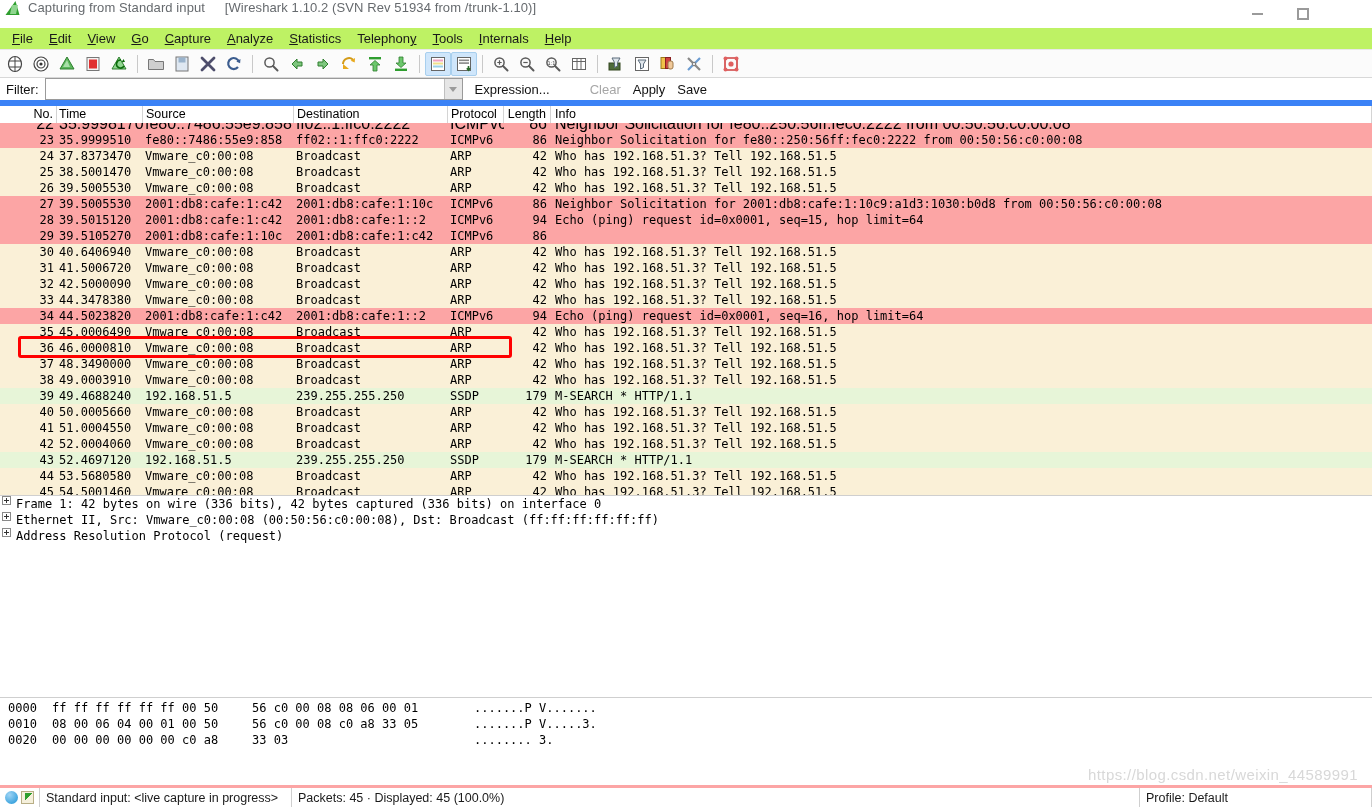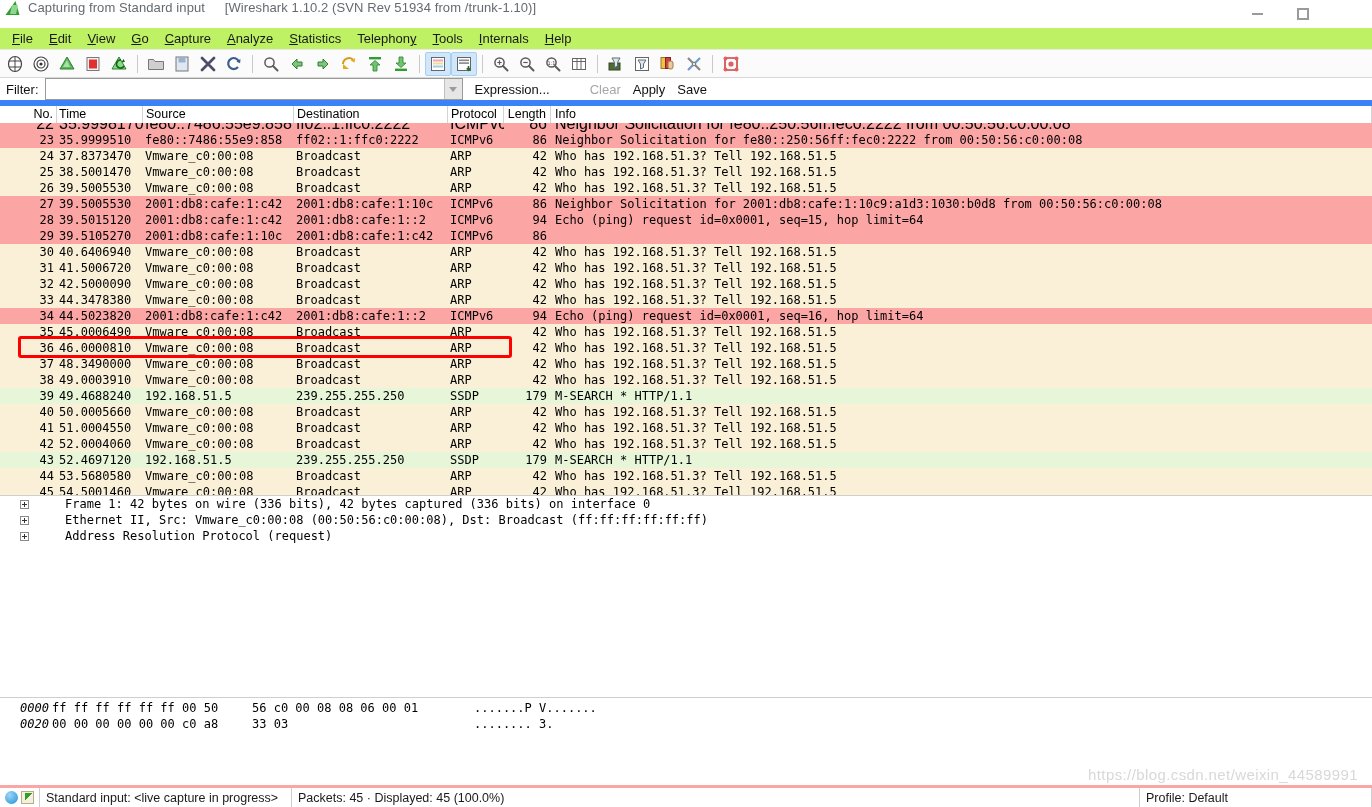--- a/index.html
+++ b/index.html
@@ -230,24 +230,23 @@
     flex: none;
     height: 202px;
     background: #ffffff;
     font-family: "DejaVu Sans Mono", monospace;
     font-size: 12px;
     border-bottom: 1px solid #cfcfcf;
     overflow: hidden;
   }
   .trow {
     height: 16px; line-height: 16px;
-    display: flex; align-items: center;
+    display: flex; align-items: flex-start;
     white-space: nowrap;
-    padding-left: 20px;
-    gap: 31px;
+    padding-left: 2px;
   }
   .expander {
     width: 9px; height: 9px;
     border: 1px solid #8a8a8a;
     background: #ffffff;
     margin-right: 5px;
     position: relative;
     flex: none;
   }
   .expander::before, .expander::after {
@@ -260,21 +259,21 @@
   .hexpane {
     flex: 1;
     background: #ffffff;
     font-family: "DejaVu Sans Mono", monospace;
     font-size: 12px;
     overflow: hidden;
     padding-top: 2px;
     position: relative;
   }
   .hexrow { height: 16px; line-height: 16px; display: flex; white-space: pre; }
-  .hex-off  { width: 52px; padding-left: 20px; font-style: italic; }
+  .hex-off  { width: 52px; padding-left: 8px; }
   .hex-b1   { width: 200px; }
   .hex-b2   { width: 222px; }
   .hex-asc  { }
 
   
   .statusbar {
     height: 22px;
     flex: none;
     display: flex;
     align-items: stretch;
@@ -809,20 +808,21 @@
         <span>Ethernet II, Src: Vmware_c0:00:08 (00:50:56:c0:00:08), Dst: Broadcast (ff:ff:ff:ff:ff:ff)</span>
       </div>
       <div class="trow">
         <span class="expander"></span>
         <span>Address Resolution Protocol (request)</span>
       </div>
     </div>
 
   <div class="hexpane" id="hex-rows">
       <div class="hexrow"><span class="hex-off">0000</span><span class="hex-b1">ff ff ff ff ff ff 00 50</span><span class="hex-b2">56 c0 00 08 08 06 00 01</span><span class="hex-asc">.......P V.......</span></div>
+      <div class="hexrow"><span class="hex-off">0010</span><span class="hex-b1">08 00 06 04 00 01 00 50</span><span class="hex-b2">56 c0 00 08 c0 a8 33 05</span><span class="hex-asc">.......P V.....3.</span></div>
       <div class="hexrow"><span class="hex-off">0020</span><span class="hex-b1">00 00 00 00 00 00 c0 a8</span><span class="hex-b2">33 03</span><span class="hex-asc">........ 3.</span></div>
     </div>
 
   <div class="statusbar">
     <div class="sb-icons">
       <div class="sb-bubble"></div>
       <div class="sb-note"></div>
     </div>
     <div class="sb-cell sb-capture">Standard input: &lt;live capture in progress&gt;</div>
     <div class="sb-cell sb-packets">Packets: 45 · Displayed: 45 (100.0%)</div>

